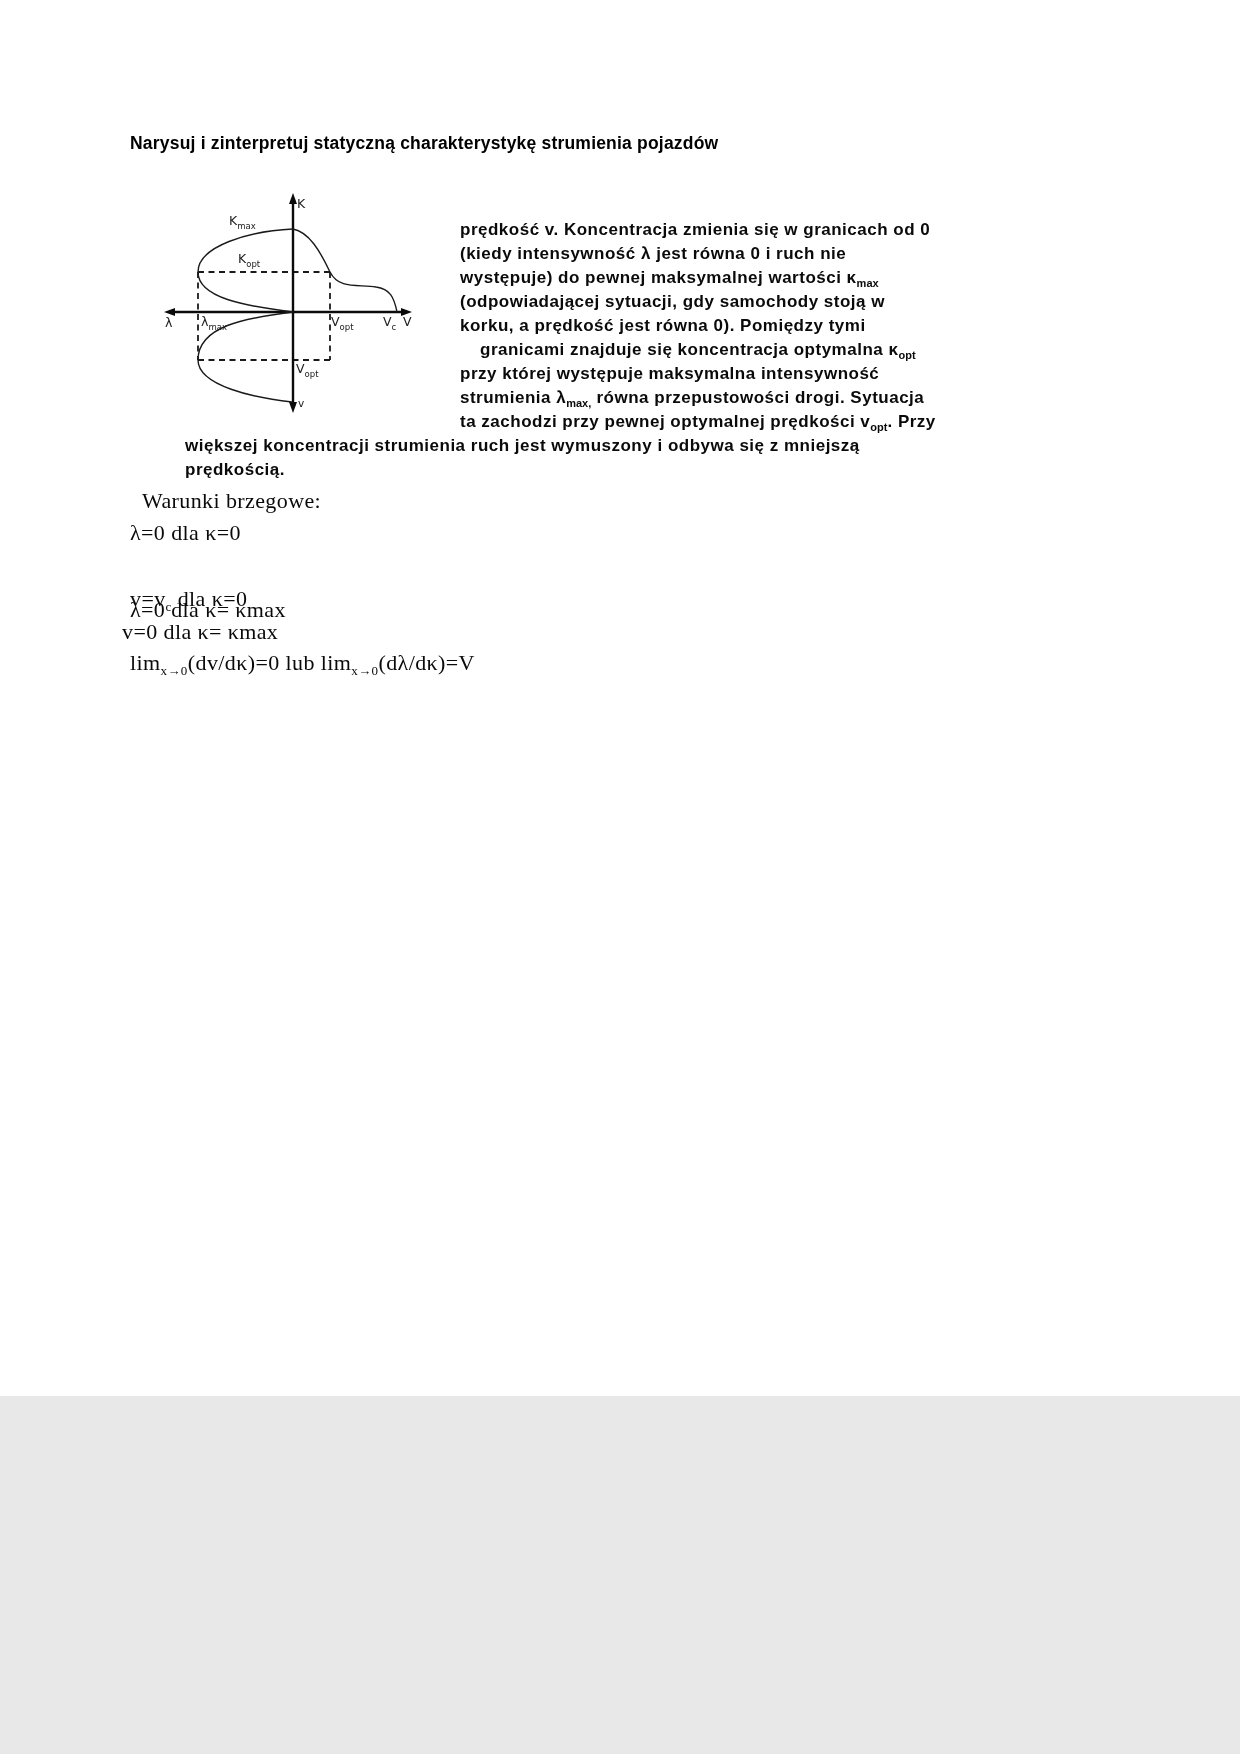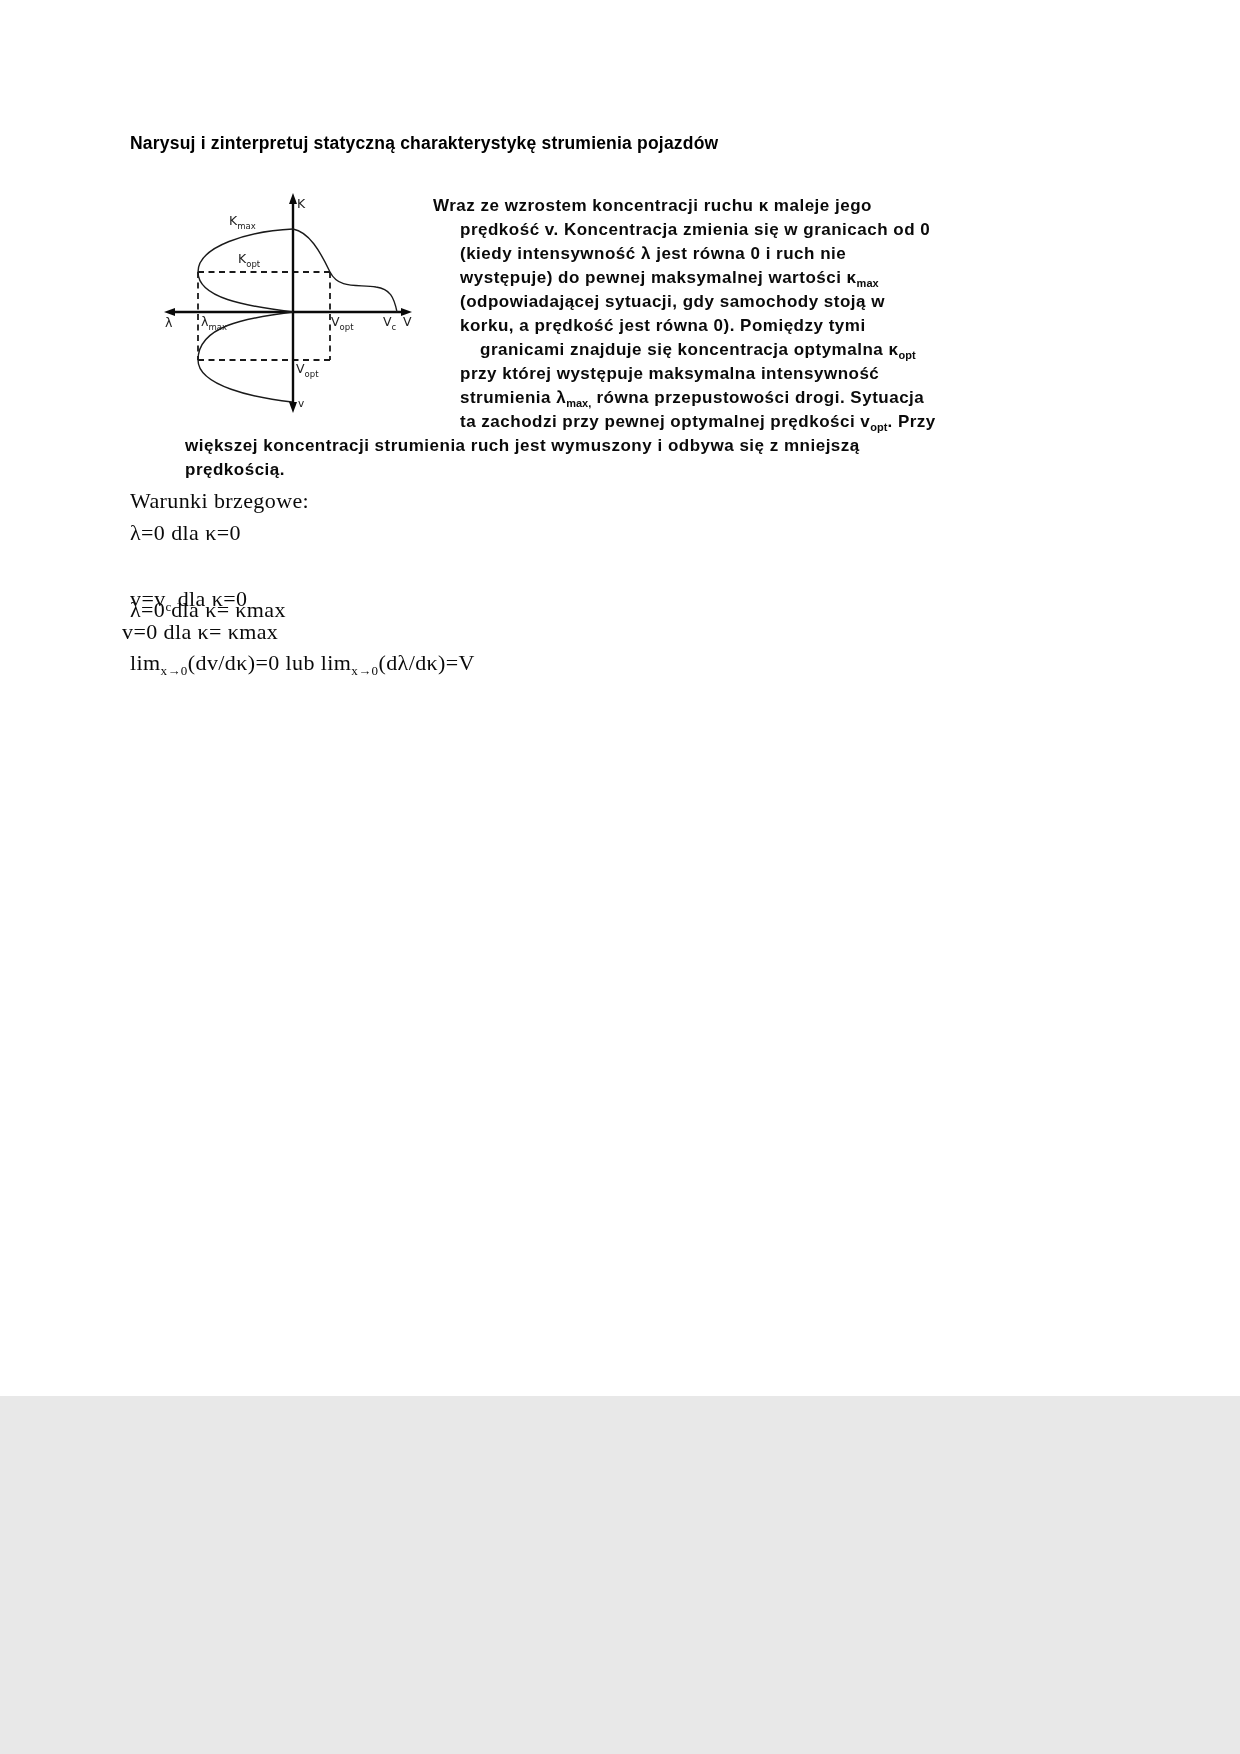--- a/index.html
+++ b/index.html
@@ -75,33 +75,32 @@
     <span class="fig-label" style="left:75px;top:81px;"><span>K</span><sub>opt</sub></span>
     <span class="fig-label" style="left:2px;top:145px;">λ</span>
     <span class="fig-label" style="left:38px;top:144px;"><span>λ</span><sub>max</sub></span>
     <span class="fig-label" style="left:168px;top:144px;"><span>V</span><sub>opt</sub></span>
     <span class="fig-label" style="left:220px;top:144px;"><span>V</span><sub>c</sub></span>
     <span class="fig-label" style="left:240px;top:144px;">V</span>
     <span class="fig-label" style="left:133px;top:191px;"><span>V</span><sub>opt</sub></span>
     <span class="fig-label small" style="left:135px;top:226px;">v</span>
   </div>
 
-  <div class="abs para-line" style="left:433px;top:196px;"><span>Wraz ze wzrostem koncentracji ruchu κ maleje jego</span></div>
   <div class="abs para-line" style="left:460px;top:220px;"><span>prędkość v. Koncentracja zmienia się w granicach od 0</span></div>
   <div class="abs para-line" style="left:460px;top:244px;"><span>(kiedy intensywność λ jest równa 0 i ruch nie</span></div>
   <div class="abs para-line" style="left:460px;top:268px;"><span>występuje) do pewnej maksymalnej wartości κ</span><sub>max</sub></div>
   <div class="abs para-line" style="left:460px;top:292px;"><span>(odpowiadającej sytuacji, gdy samochody stoją w</span></div>
   <div class="abs para-line" style="left:460px;top:316px;"><span>korku, a prędkość jest równa 0). Pomiędzy tymi</span></div>
   <div class="abs para-line" style="left:460px;top:340px;margin-left:20px;"><span>granicami znajduje się koncentracja optymalna κ</span><sub>opt</sub></div>
   <div class="abs para-line" style="left:460px;top:364px;"><span>przy której występuje maksymalna intensywność</span></div>
   <div class="abs para-line" style="left:460px;top:388px;"><span>strumienia λ</span><sub>max,</sub><span> równa przepustowości drogi. Sytuacja</span></div>
   <div class="abs para-line" style="left:460px;top:412px;"><span>ta zachodzi przy pewnej optymalnej prędkości v</span><sub>opt</sub><span>. Przy</span></div>
   <div class="abs para-line" style="left:185px;top:436px;"><span>większej koncentracji strumienia ruch jest wymuszony i odbywa się z mniejszą</span></div>
   <div class="abs para-line" style="left:185px;top:460px;"><span>prędkością.</span></div>
 
-  <div class="abs serif-line" style="left:130px;top:488px;">Warunki brzegowe:</div>
+  <div class="abs serif-line" style="left:142px;top:488px;">Warunki brzegowe:</div>
   <div class="abs serif-line" style="left:130px;top:520px;"><span>λ=0 dla κ=0</span></div>
   <div class="abs serif-line" style="left:130px;top:553px;margin-top:44px;"><span>λ=0 dla κ= κmax</span></div>
   <div class="abs serif-line" style="left:130px;top:586px;"><span>v=v</span><sub>c</sub><span> dla κ=0</span></div>
   <div class="abs serif-line" style="left:122px;top:619px;"><span>v=0 dla κ= κmax</span></div>
   <div class="abs serif-line" style="left:130px;top:650px;"><span>lim</span><sub>x→0</sub><span>(dv/dκ)=0 lub lim</span><sub>x→0</sub><span>(dλ/dκ)=V</span></div>
 
 </div>
 
 </body></html>

